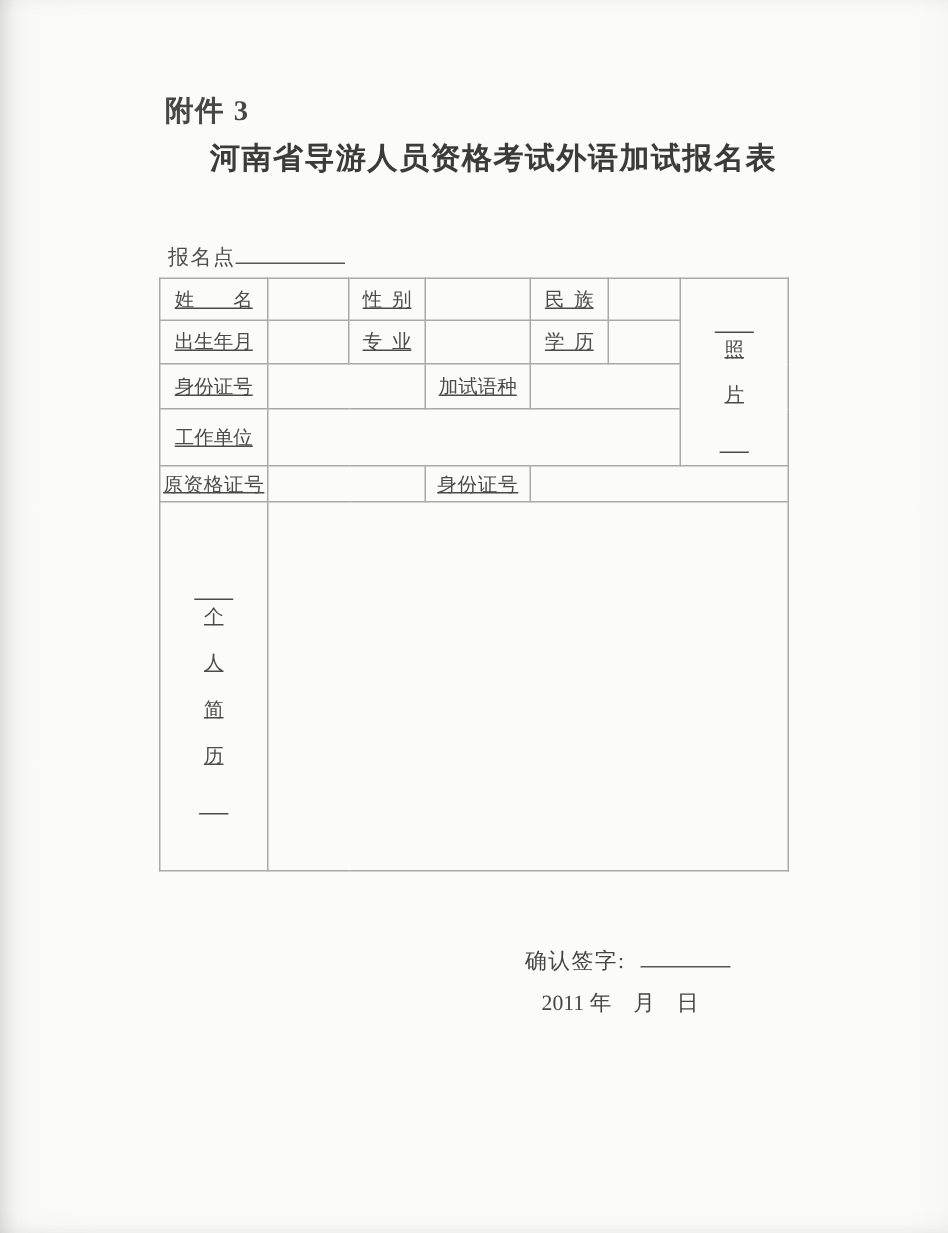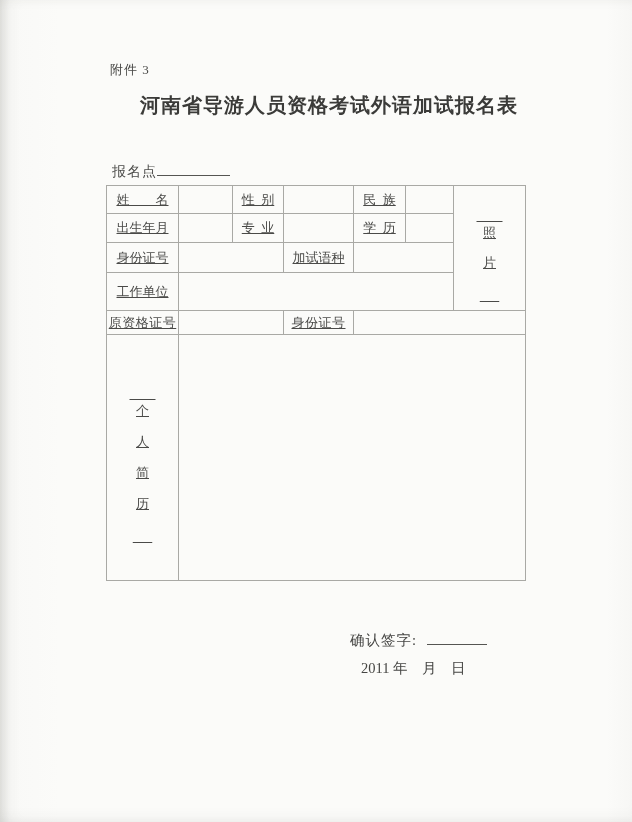--- a/index.html
+++ b/index.html
@@ -16,21 +16,21 @@
     box-shadow: inset 14px 0 20px -14px rgba(60,60,55,0.18),
                 inset 0 -12px 18px -14px rgba(60,60,55,0.10),
                 inset 0 10px 16px -14px rgba(60,60,55,0.08);
     color: #4a4a48;
     overflow: hidden;
   }
   .abs { position: absolute; white-space: pre; }
 
   .attachment {
     left: 110px; top: 61px;
-    font-size: 13px; font-weight: normal; color: #474745;
+    font-size: 19px; font-weight: bold; color: #474745;
     letter-spacing: 1px;
   }
   .doc-title {
     left: 16px; top: 92px; width: 626px;
     text-align: center;
     font-size: 20px; font-weight: bold; color: #3b3b39;
     letter-spacing: 1px;
     white-space: pre;
   }
   .reg-point {

